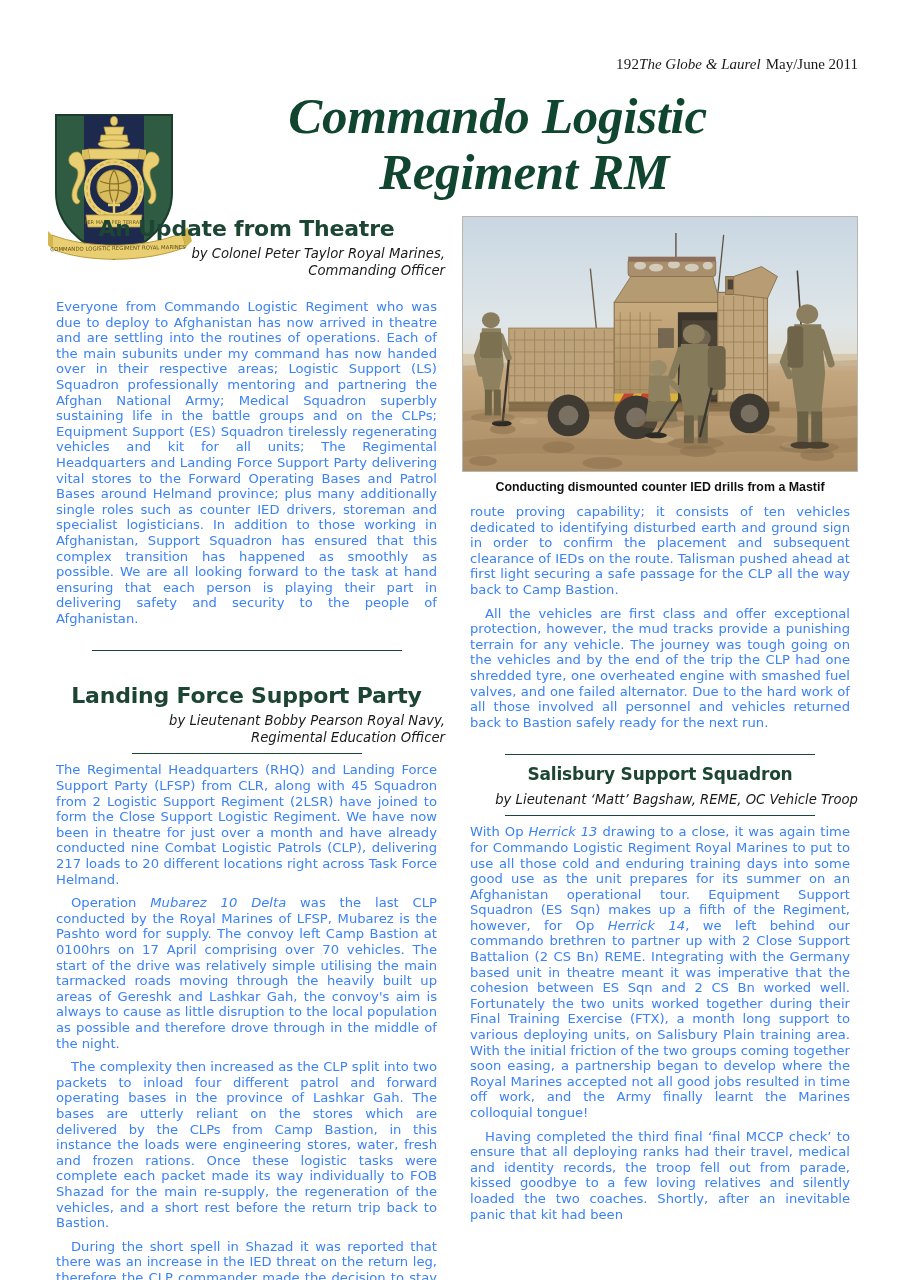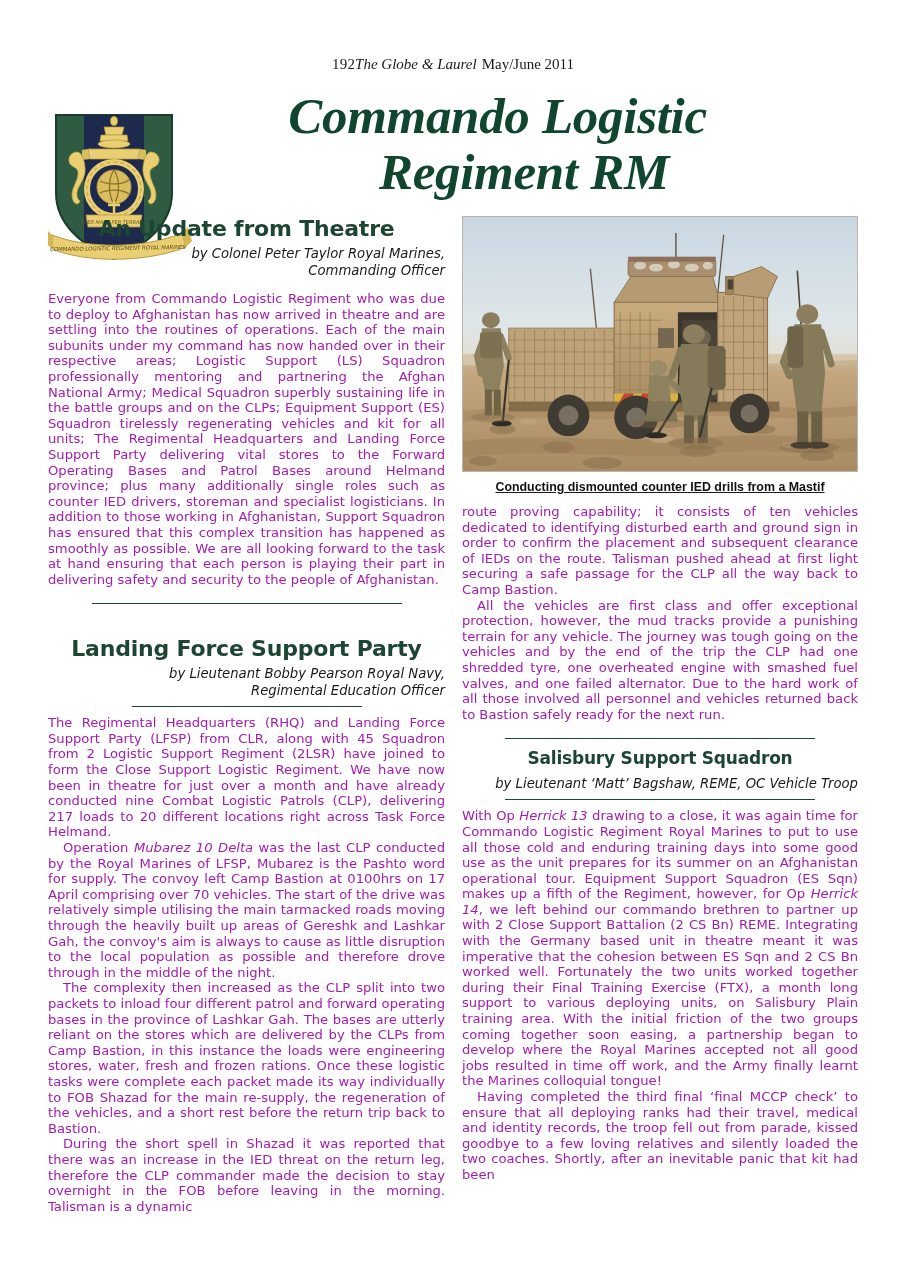--- a/index.html
+++ b/index.html
@@ -23,21 +23,21 @@
     height: 1280px;
   }
 
   
   .runhead {
     position: absolute;
     left: 48px;
     top: 56px;
     width: 810px;
     display: flex;
-    justify-content: center;
+    justify-content: flex-end;
     align-items: baseline;
     font-family: "Liberation Serif", serif;
   }
   .folio {
     font-size: 15px;
     color: #1a1a1a;
     letter-spacing: .2px;
   }
   .runhead-right {
     font-size: 15px;
@@ -76,21 +76,20 @@
   .maintitle .l1 { display: block; padding-right: 53px; }
   .maintitle .l2 { display: block; padding-right: 0px; }
 
   
   .crest {
     position: absolute;
     left: 0px;
     top: 5px;
     width: 148px;
     height: 178px;
-    font-style: italic;
   }
 
   
   .col-left {
     position: absolute;
     left: 48px;
     top: 216px;
     width: 397px;
   }
   .col-right {
@@ -127,36 +126,35 @@
     margin: 0 auto 7px auto;
   }
   .rule-bottom {
     border-top: 1.1px solid #1d4534;
     width: 230px;
     margin: 7px auto 8px auto;
   }
   .rule-bottom.wide { width: 310px; }
 
   p.body {
-    margin: 0;
+    margin: 8px;
     text-align: justify;
     font-size: 13.15px;
     line-height: 15.6px;
     font-family: "DejaVu Sans", sans-serif;
-    color: #a21caf;
+    color: #3b82f6;
     hyphens: none;
   }
   p.body + p.body { text-indent: 15px; }
   p.body em { font-style: italic; }
 
   
   .figure {
     width: 396px;
     margin: 0;
-    text-decoration: underline;
   }
   .photo {
     width: 396px;
     height: 256px;
     display: block;
     border: 1px solid #b9b6ae;
     box-sizing: border-box;
   }
   .caption {
     text-align: center;

